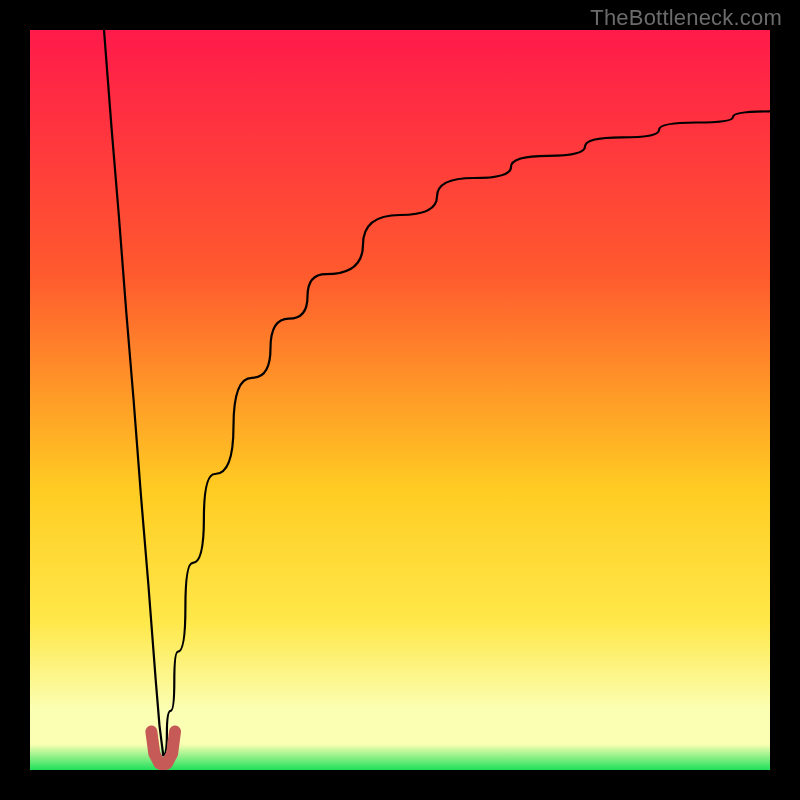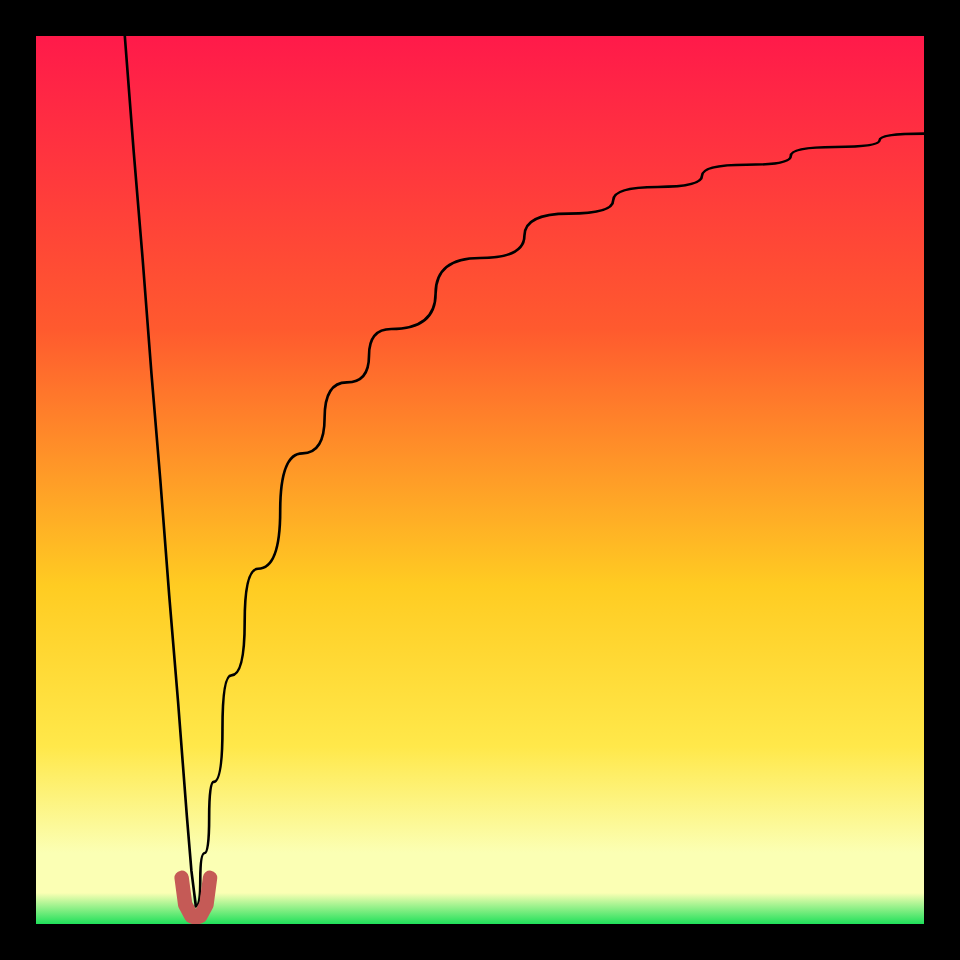--- a/index.html
+++ b/index.html
@@ -34,20 +34,21 @@
     letter-spacing: 0.2px;
     user-select: none;
   }
   svg { display: block; }
 </style>
 </head>
 <body>
 
 <div class="frame">
 
+  <div class="watermark">TheBottleneck.com</div>
 
   <div class="plot">
     <svg id="chart-svg" width="740" height="740" viewBox="0 0 740 740">
       <defs>
         <linearGradient id="bg-grad" x1="0" y1="0" x2="0" y2="1">
           <stop id="g0" offset="0%" stop-color="#ff1a4a"></stop>
           <stop id="g1" offset="33%" stop-color="#ff5a2e"></stop>
           <stop id="g2" offset="62%" stop-color="#ffcc22"></stop>
           <stop id="g3" offset="80%" stop-color="#ffe84a"></stop>
           <stop id="g4" offset="92%" stop-color="#fbffb4"></stop>

